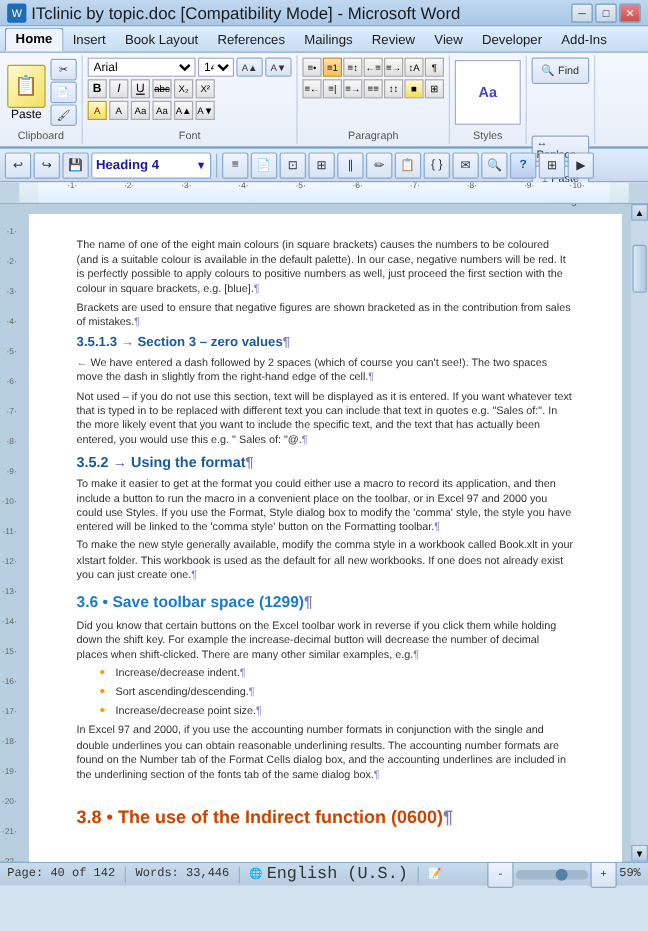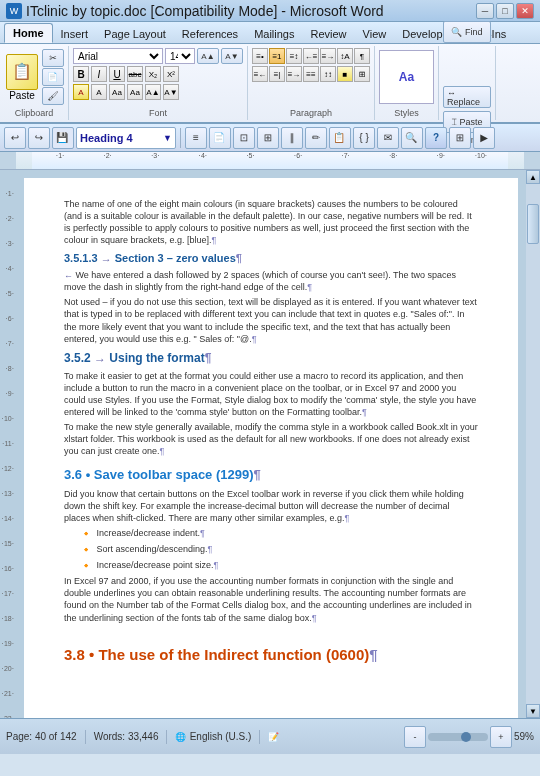--- a/index.html
+++ b/index.html
@@ -103,21 +103,21 @@
     .para-section { min-width: 120px; }
     .para-row { display: flex; gap: 1px; margin-bottom: 1px; }
     .para-btn { width: 16px; height: 16px; background: linear-gradient(180deg, #f8f8f8, #e0e0e0); border: 1px solid #aaa; cursor: pointer; display: flex; align-items: center; justify-content: center; font-size: 8px; }
     .para-btn.active { background: linear-gradient(180deg, #ffe0a0, #f0c060); border-color: #c09020; }
 
     
     .styles-section { min-width: 60px; }
     .styles-box { width: 55px; height: 54px; background: white; border: 1px solid #aac; display: flex; align-items: center; justify-content: center; font-size: 12px; font-weight: bold; color: #4444cc; cursor: pointer; }
 
     
-    .editing-section { min-width: 55px; justify-content: center; }
+    .editing-section { min-width: 55px; }
 
     
     .toolbar-row {
       background: linear-gradient(180deg, #ddeeff 0%, #ccd8ee 100%);
       height: 28px;
       display: flex;
       align-items: center;
       padding: 0 4px;
       gap: 2px;
       border-bottom: 1px solid #7aa0c0;
@@ -172,28 +172,29 @@
     .big-heading { color: #cc4400; font-size: 15px; font-weight: bold; margin: 20px 0 4px 0; }
     .bullet-item { margin-left: 16px; margin-bottom: 2px; display: flex; align-items: flex-start; gap: 4px; font-size: 9px; color: #333; }
     .bullet-icon { color: #8a8a00; font-size: 10px; flex-shrink: 0; }
     .para-mark { color: #8080c0; }
     .arrow { color: #6666aa; }
     .doc-text { font-size: 9px; color: #333; line-height: 1.35; margin-bottom: 3px; }
 
     
     .status-bar {
       background: linear-gradient(180deg, #c8dcee 0%, #b8cce0 100%);
-      height: 36px;
+      height: 20px;
       display: flex;
       align-items: center;
       padding: 0 6px;
       gap: 8px;
       border-top: 1px solid #7aa0c0;
       font-size: 10px;
       color: #333;
+      font-family: Liberation Mono, monospace;
     }
     .status-item { display: flex; align-items: center; gap: 3px; }
     .status-sep { width: 1px; height: 14px; background: #9ab0c8; }
     .zoom-bar { display: flex; align-items: center; gap: 2px; margin-left: auto; }
     .zoom-slider { width: 60px; height: 8px; background: #a0b8cc; border-radius: 4px; position: relative; }
     .zoom-handle { width: 10px; height: 10px; background: #5580aa; border-radius: 50%; position: absolute; top: -1px; left: 55%; }
 
     
     .scrollbar-v {
       width: 14px;
@@ -218,21 +219,21 @@
   <div class="title-bar-btns">
     <div class="title-btn">─</div>
     <div class="title-btn">□</div>
     <div class="title-btn close">✕</div>
   </div>
 </div>
 
 <div class="ribbon-tabs">
   <div class="ribbon-tab active">Home</div>
   <div class="ribbon-tab">Insert</div>
-  <div class="ribbon-tab">Page Layout</div>
+  <div class="ribbon-tab">Book Layout</div>
   <div class="ribbon-tab">References</div>
   <div class="ribbon-tab">Mailings</div>
   <div class="ribbon-tab">Review</div>
   <div class="ribbon-tab">View</div>
   <div class="ribbon-tab">Developer</div>
   <div class="ribbon-tab">Add-Ins</div>
 </div>
 
 <div class="ribbon">
 
@@ -393,20 +394,23 @@
     <span>·21·</span>
       <span>·22·</span>
   </div>
 
   <div class="page-area" style="overflow-y:scroll;">
     <div class="page">
 
       <div class="doc-text">
         The name of one of the eight main colours (in square brackets) causes the numbers to be coloured (and is a suitable colour is available in the default palette). In our case, negative numbers will be red. It is perfectly possible to apply colours to positive numbers as well, just proceed the first section with the colour in square brackets, e.g. [blue].<span class="para-mark">¶</span>
       </div>
+      <div class="doc-text">
+        Brackets are used to ensure that negative figures are shown bracketed as in the contribution from sales of mistakes.<span class="para-mark">¶</span>
+      </div>
 
       <div class="heading3">
         3.5.1.3 <span class="arrow">→</span> Section 3 – zero values<span class="para-mark">¶</span>
       </div>
       <div class="doc-text">
         <span class="arrow">←</span> We have entered a dash followed by 2 spaces (which of course you can't see!). The two spaces move the dash in slightly from the right-hand edge of the cell.<span class="para-mark">¶</span>
       </div>
 
       <div class="doc-text">
         Not used – if you do not use this section, text will be displayed as it is entered. If you want whatever text that is typed in to be replaced with different text you can include that text in quotes e.g. "Sales of:". In the more likely event that you want to include the specific text, and the text that has actually been entered, you would use this e.g. " Sales of: "@.<span class="para-mark">¶</span>
@@ -465,21 +469,21 @@
   <div class="status-item">
     <span>Page: 40 of 142</span>
   </div>
   <div class="status-sep"></div>
   <div class="status-item">
     <span>Words: 33,446</span>
   </div>
   <div class="status-sep"></div>
   <div class="status-item">
     <span style="font-size:9px;">🌐</span>
-    <span style="font-size:10px;">English (U.S.)</span>
+    <span style="font-size:14px;">English (U.S.)</span>
   </div>
   <div class="status-sep"></div>
   <div class="status-item">
     <span style="font-size:9px;">📝</span>
   </div>
   <div class="zoom-bar">
     <div class="toolbar-btn" style="font-size:9px;">-</div>
     <div class="zoom-slider">
       <div class="zoom-handle"></div>
     </div>

